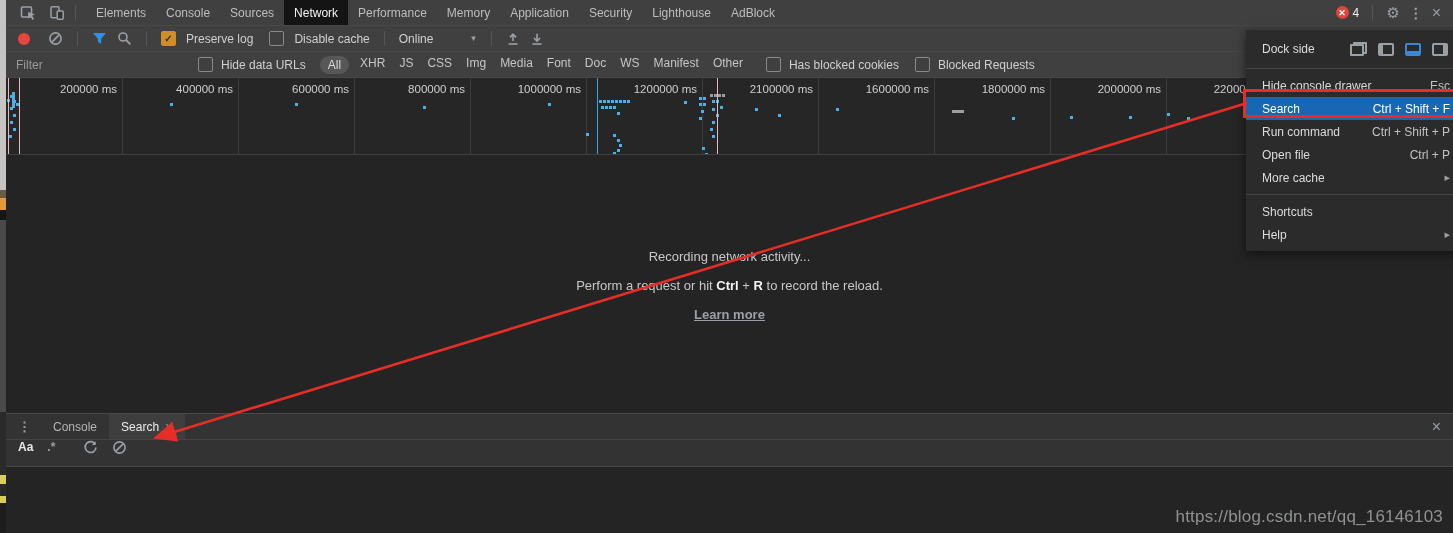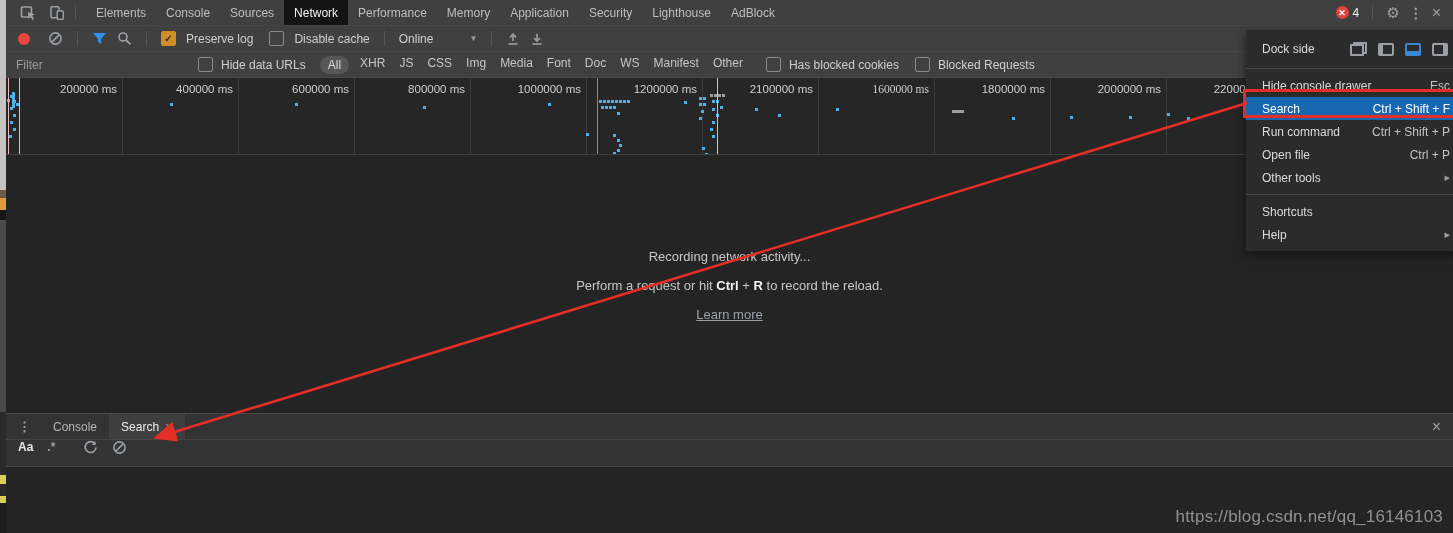--- a/index.html
+++ b/index.html
@@ -52,21 +52,21 @@
   .dot.grey{background:#9e9e9e;}
   .obar{position:absolute;background:#4cb1e8;}
   .obar.grey{background:#9e9e9e;}
   .mline{position:absolute;top:0;bottom:0;width:1px;}
 
   
   .main{top:155px;height:258px;left:0;right:0;display:flex;flex-direction:column;align-items:center;
         padding-top:94px;gap:14px;}
   .msg{font-size:13px;color:#c8c8c8;}
   .key{font-weight:bold;color:#f5f5f5;}
-  .learn{font-size:13px;color:#9aa0a6;text-decoration:underline;}
+  .learn{font-size:13px;color:#9aa0a6;text-decoration:underline;font-weight:bold;}
 
   
   .drawer{top:413px;height:120px;left:0;right:0;background:#242424;border-top:1px solid #4a4a4a;}
   .dtabbar{position:absolute;top:0;left:0;right:0;height:26px;background:#333;display:flex;align-items:center;
            border-bottom:1px solid #454545;box-sizing:border-box;}
   .dkebab{padding:0 10px 0 12px;color:#9aa0a6;font-weight:bold;font-size:13px;}
   .dtab{height:100%;display:flex;align-items:center;gap:6px;padding:0 12px;color:#b5b5b5;}
   .dtab.active{background:#3e3e3e;color:#ececec;}
   .dtab .tclose{color:#9e9e9e;font-size:13px;}
   .dsearch{position:absolute;top:26px;left:0;right:0;height:27px;background:#333;display:flex;align-items:flex-start;
@@ -237,21 +237,21 @@
         <div class="grid" style="left: 1044px;"></div>
         <div class="grid" style="left: 1160px;"></div>
         <div class="grid" style="left: 1276px;"></div>
         <span class="tick" style="left: 111px;">200000 ms</span>
         <span class="tick" style="left: 227px;">400000 ms</span>
         <span class="tick" style="left: 343px;">600000 ms</span>
         <span class="tick" style="left: 459px;">800000 ms</span>
         <span class="tick" style="left: 575px;">1000000 ms</span>
         <span class="tick" style="left: 691px;">1200000 ms</span>
         <span class="tick" style="left: 807px;">2100000 ms</span>
-        <span class="tick" style="left: 923px; font-family: Liberation Serif, serif;">1600000 ms</span>
+        <span class="tick" style="left: 923px;">1600000 ms</span>
         <span class="tick" style="left: 1039px;">1800000 ms</span>
         <span class="tick" style="left: 1155px;">2000000 ms</span>
         <span class="tick" style="left: 1271px;">2200000 ms</span>
         <div class="dot" style="left: 1px; top: 21px;"></div>
         <div class="dot" style="left: 4px; top: 17px;"></div>
         <div class="dot" style="left: 7px; top: 22px;"></div>
         <div class="dot" style="left: 4px; top: 29px;"></div>
         <div class="dot" style="left: 7px; top: 36px;"></div>
         <div class="dot" style="left: 4px; top: 43px;"></div>
         <div class="dot" style="left: 7px; top: 50px;"></div>
@@ -380,21 +380,21 @@
       </div>
       <div class="mrow">
         <span>Run command</span>
         <span class="short">Ctrl + Shift + P</span>
       </div>
       <div class="mrow">
         <span>Open file</span>
         <span class="short">Ctrl + P</span>
       </div>
       <div class="mrow">
-        <span>Other tools</span>
+        <span>More cache</span>
         <span class="subarrow">▸</span>
       </div>
       <div class="msep"></div>
       <div class="mrow">
         <span>Shortcuts</span>
         <span class="short"></span>
       </div>
       <div class="mrow">
         <span>Help</span>
         <span class="subarrow">▸</span>

